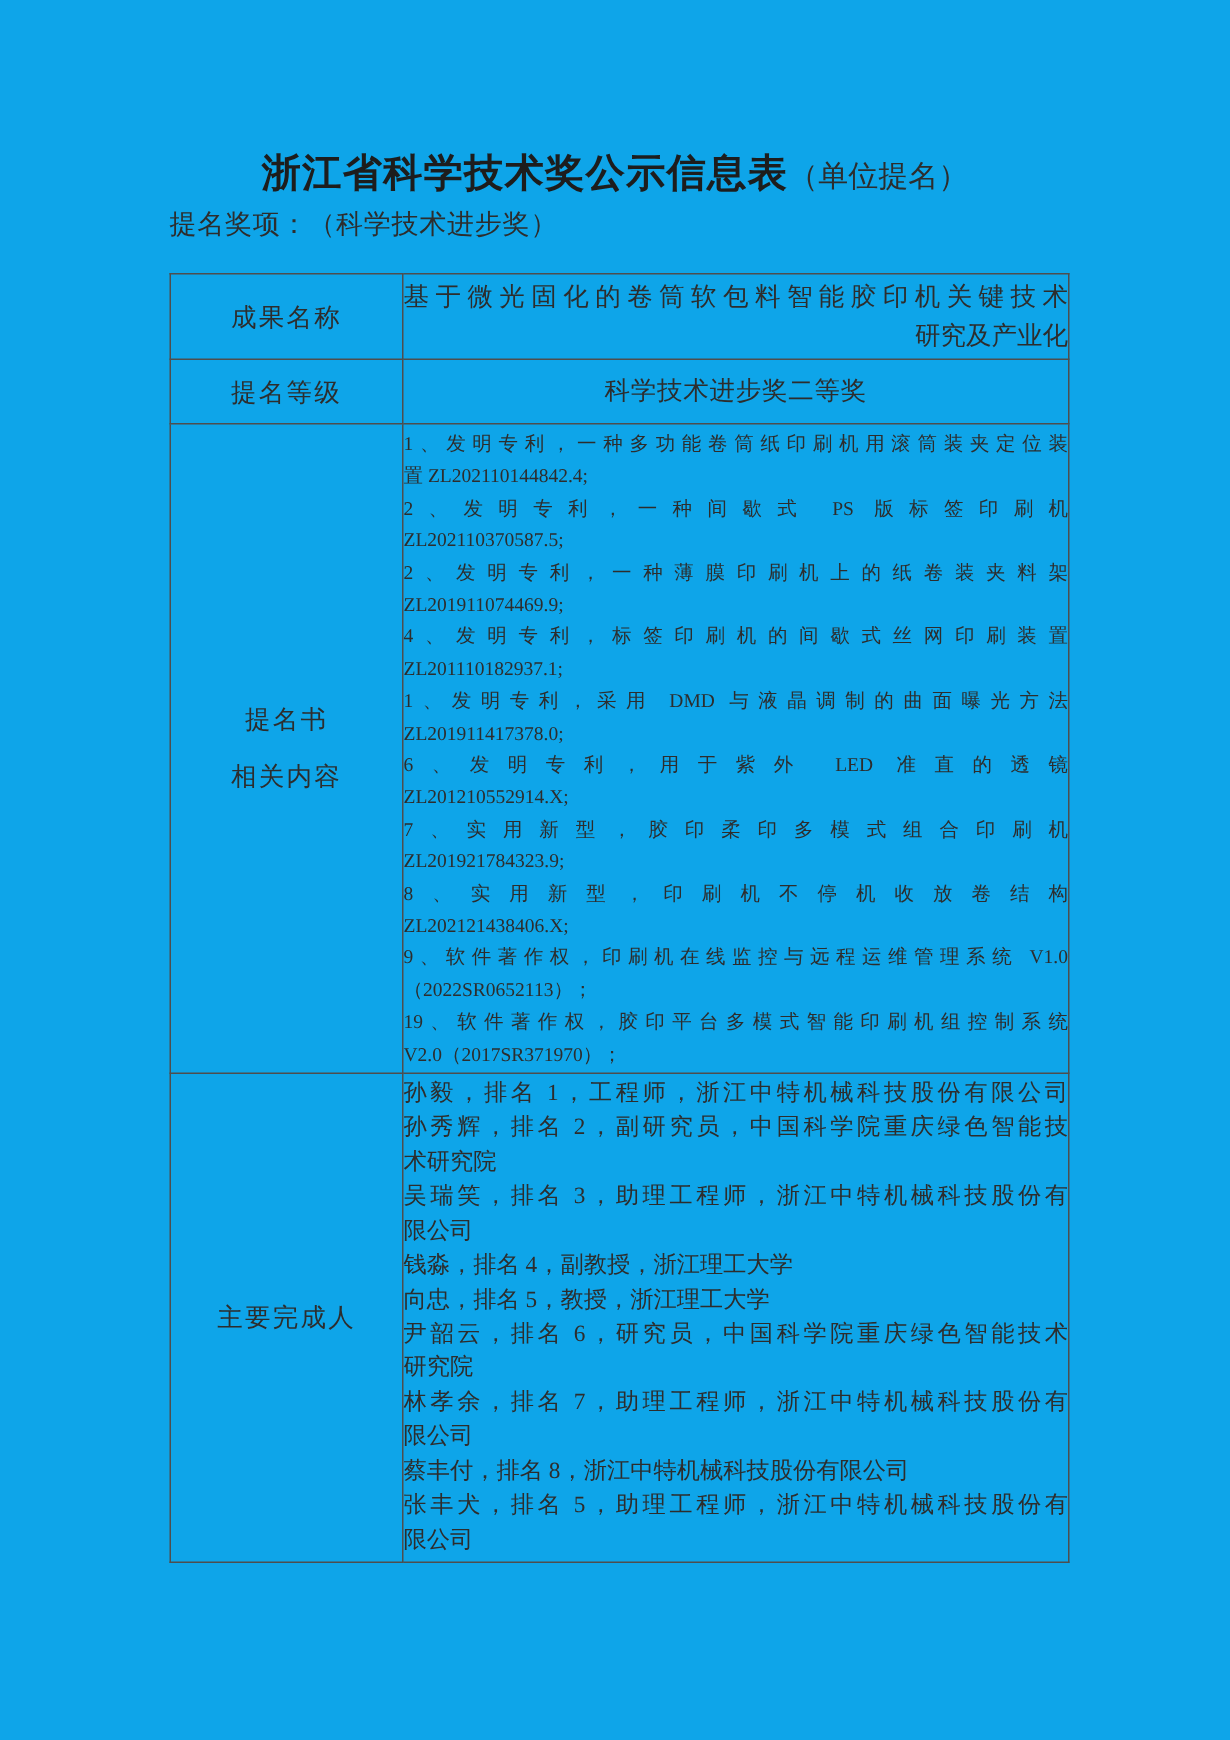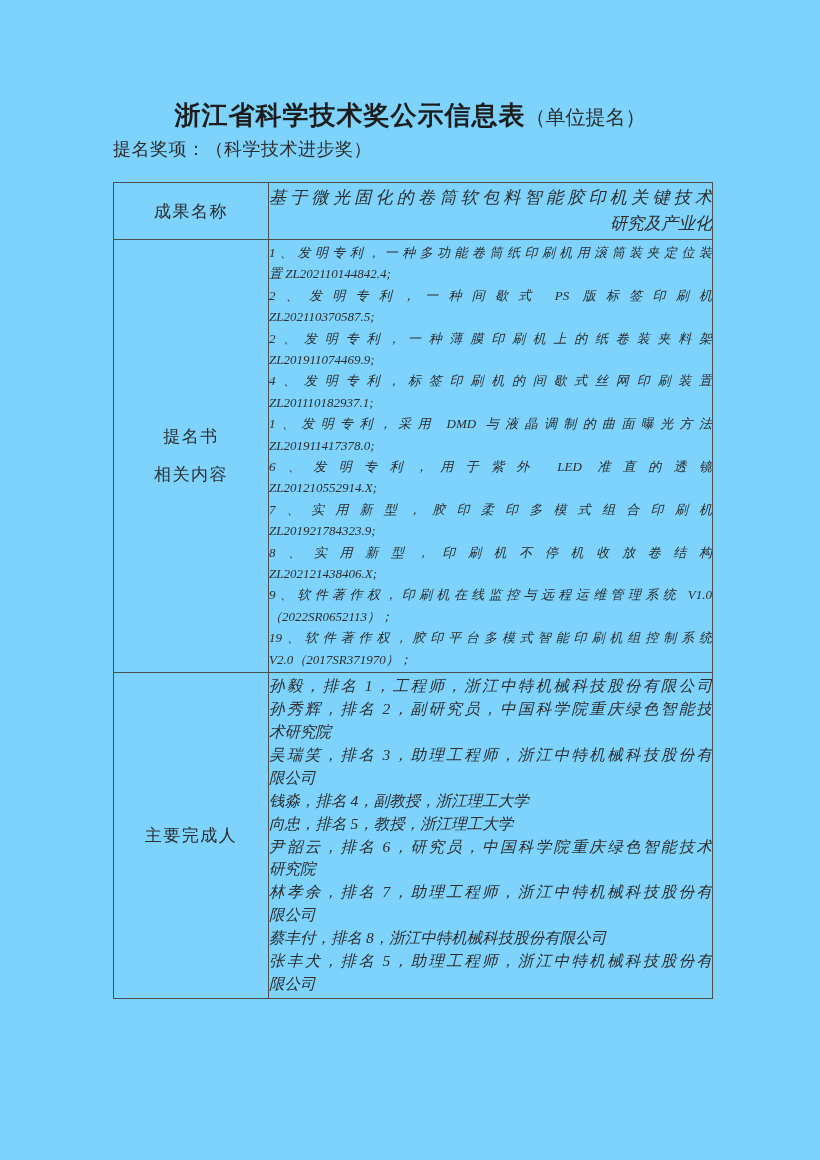--- a/index.html
+++ b/index.html
@@ -2,21 +2,21 @@
 <html><head>
 <meta charset="utf-8">
 <style>
   html,body { margin:0; padding:0; background:#ffffff; }
   body {
     width:820px; height:1160px; position:relative; overflow:hidden;
     font-family:"Liberation Serif","DejaVu Serif",serif;
     color:#2d2d2d;
     -webkit-font-smoothing:antialiased;
   }
-  .page { position:absolute; inset:0; background:#7dd3fc; }
+  .page { position:absolute; inset:0; background:#0ea5e9; }
 
   .title {
     position:absolute; top:98px; left:0; width:820px;
     text-align:center; font-size:26px; line-height:34px;
     font-family:"Liberation Sans","DejaVu Sans",sans-serif;
     font-weight:bold; color:#1d1d1d; letter-spacing:1px;
   }
   .title .paren {
     font-family:"Liberation Serif","DejaVu Serif",serif;
     font-weight:normal; font-size:20px; letter-spacing:0;
@@ -38,21 +38,21 @@
   .label-cell {
     width:154px; text-align:center;
     font-size:17px; letter-spacing:1.5px; color:#2d2d2d;
   }
   .label-line { line-height:38px; }
   .value-cell { padding:2px 8px 2px 9px; }
 
   .row-result .value-cell { font-size:17px; line-height:26px; }
   .row-grade  .value-cell { font-size:17px; line-height:26px; text-align:center; letter-spacing:0.5px; }
 
-  .ln { text-align:left;font-style:italic; }
+  .ln { text-align:left; }
   .stretch { text-align:justify; text-align-last:justify; }
   .centerline { text-align:right; }
 
   .patents { font-size:13px; line-height:21.4px; }
   .people  { font-size:15.5px; line-height:22.9px; }
 </style>
 </head>
 <body>
 
 <div class="page">
@@ -66,20 +66,24 @@
   <table class="info-table">
     <tbody>
         <tr class="row-result">
       <td class="label-cell" style="height:56px;">成果名称</td>
       <td class="value-cell">
         <div class="ln stretch">基于微光固化的卷筒软包料智能胶印机关键技术</div>
         <div class="ln centerline">研究及产业化</div>
       </td>
     </tr>
 
+    <tr class="row-grade">
+      <td class="label-cell" style="height:42px;">提名等级</td>
+      <td class="value-cell">科学技术进步奖二等奖</td>
+    </tr>
 
     <tr class="row-patents">
       <td class="label-cell" style="height:432px;margin-top:35px;">
         <div class="label-line">提名书</div>
         <div class="label-line">相关内容</div>
       </td>
       <td class="value-cell patents">
         <div>
           <div class="ln stretch">1、发明专利，一种多功能卷筒纸印刷机用滚筒装夹定位装</div>
           <div class="ln">置 ZL202110144842.4;</div>

